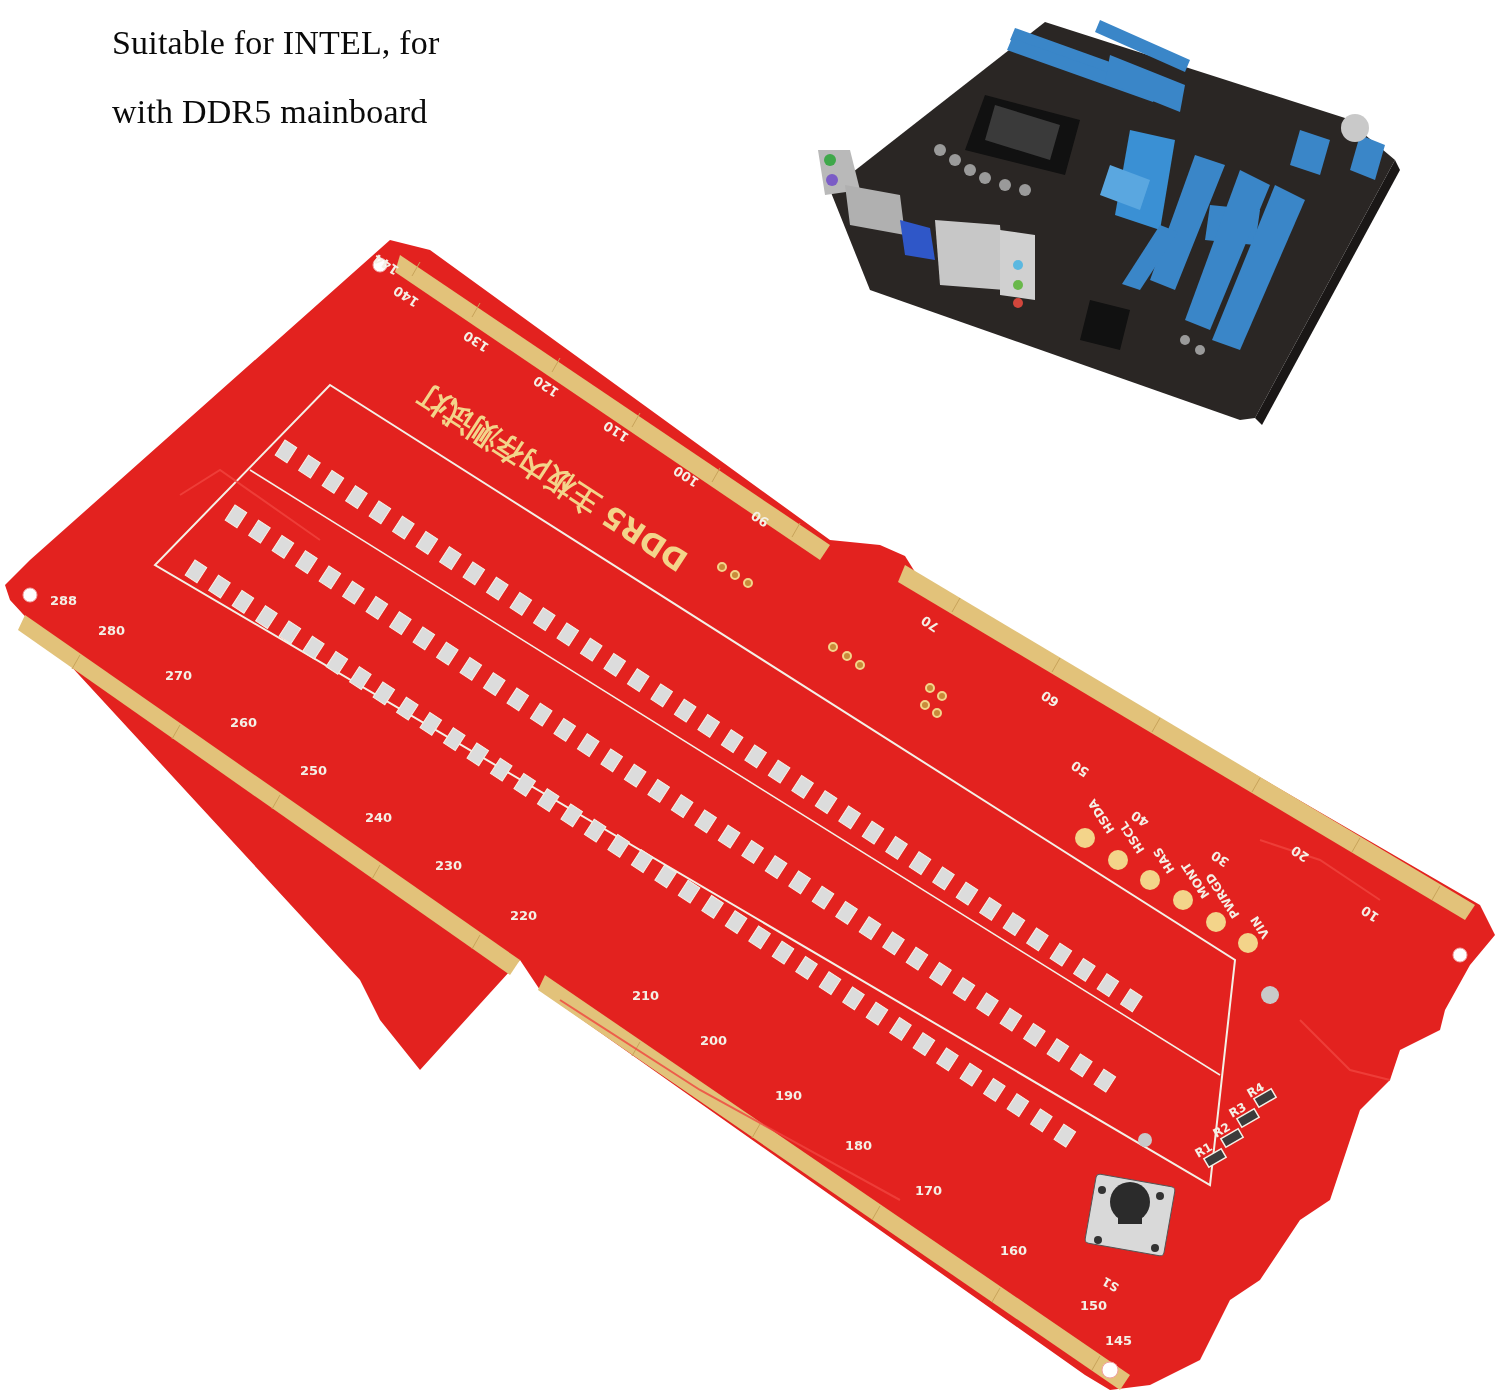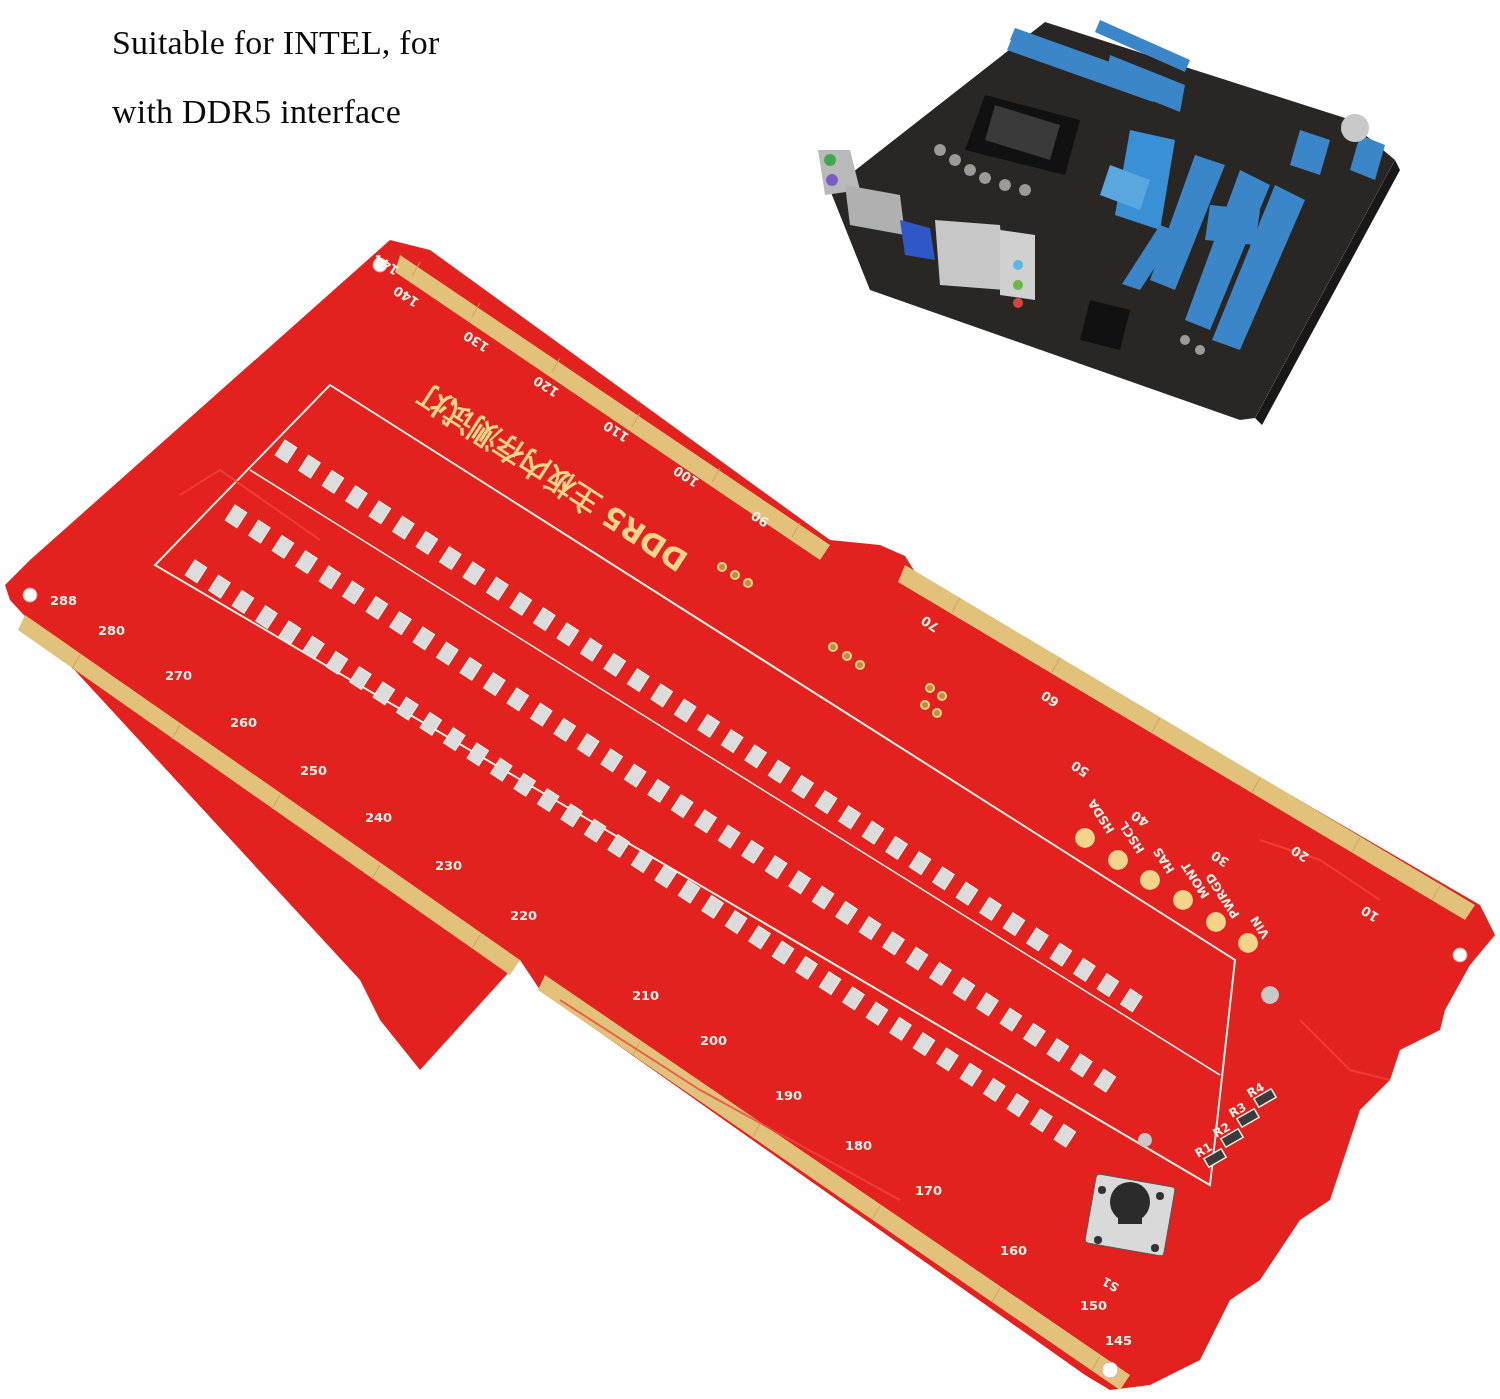--- a/index.html
+++ b/index.html
@@ -7,21 +7,21 @@
   .caption { position:absolute; left:112px; top:0px; width:620px; color:#0a0a0a; font-family:Liberation Serif, serif; font-size:34px; line-height:69px; letter-spacing:0.2px;margin-top:8px; }
   .caption span { display:block; }
   svg { position:absolute; left:0; top:0; }
   .mb-text, .pcb-text { font-family:"DejaVu Sans", sans-serif; }
 </style>
 </head>
 <body>
 
 <div class="caption">
   <span>Suitable for INTEL, for</span>
-  <span>with DDR5 interface</span>
+  <span>with DDR5 mainboard</span>
 </div>
 
 <svg width="1500" height="1399" viewBox="0 0 1500 1399">
   <g>
 
     <polygon points="1045,22 1345,118 1395,160 1255,418 1240,420 870,290 830,190" fill="#2a2624"></polygon>
     <polygon points="1255,418 1395,160 1400,170 1262,425" fill="#1a1716"></polygon>
 
     <polygon points="985,95 1080,120 1065,175 965,150" fill="#111"></polygon>
     <polygon points="995,105 1060,125 1050,160 985,140" fill="#3a3a3a"></polygon>

